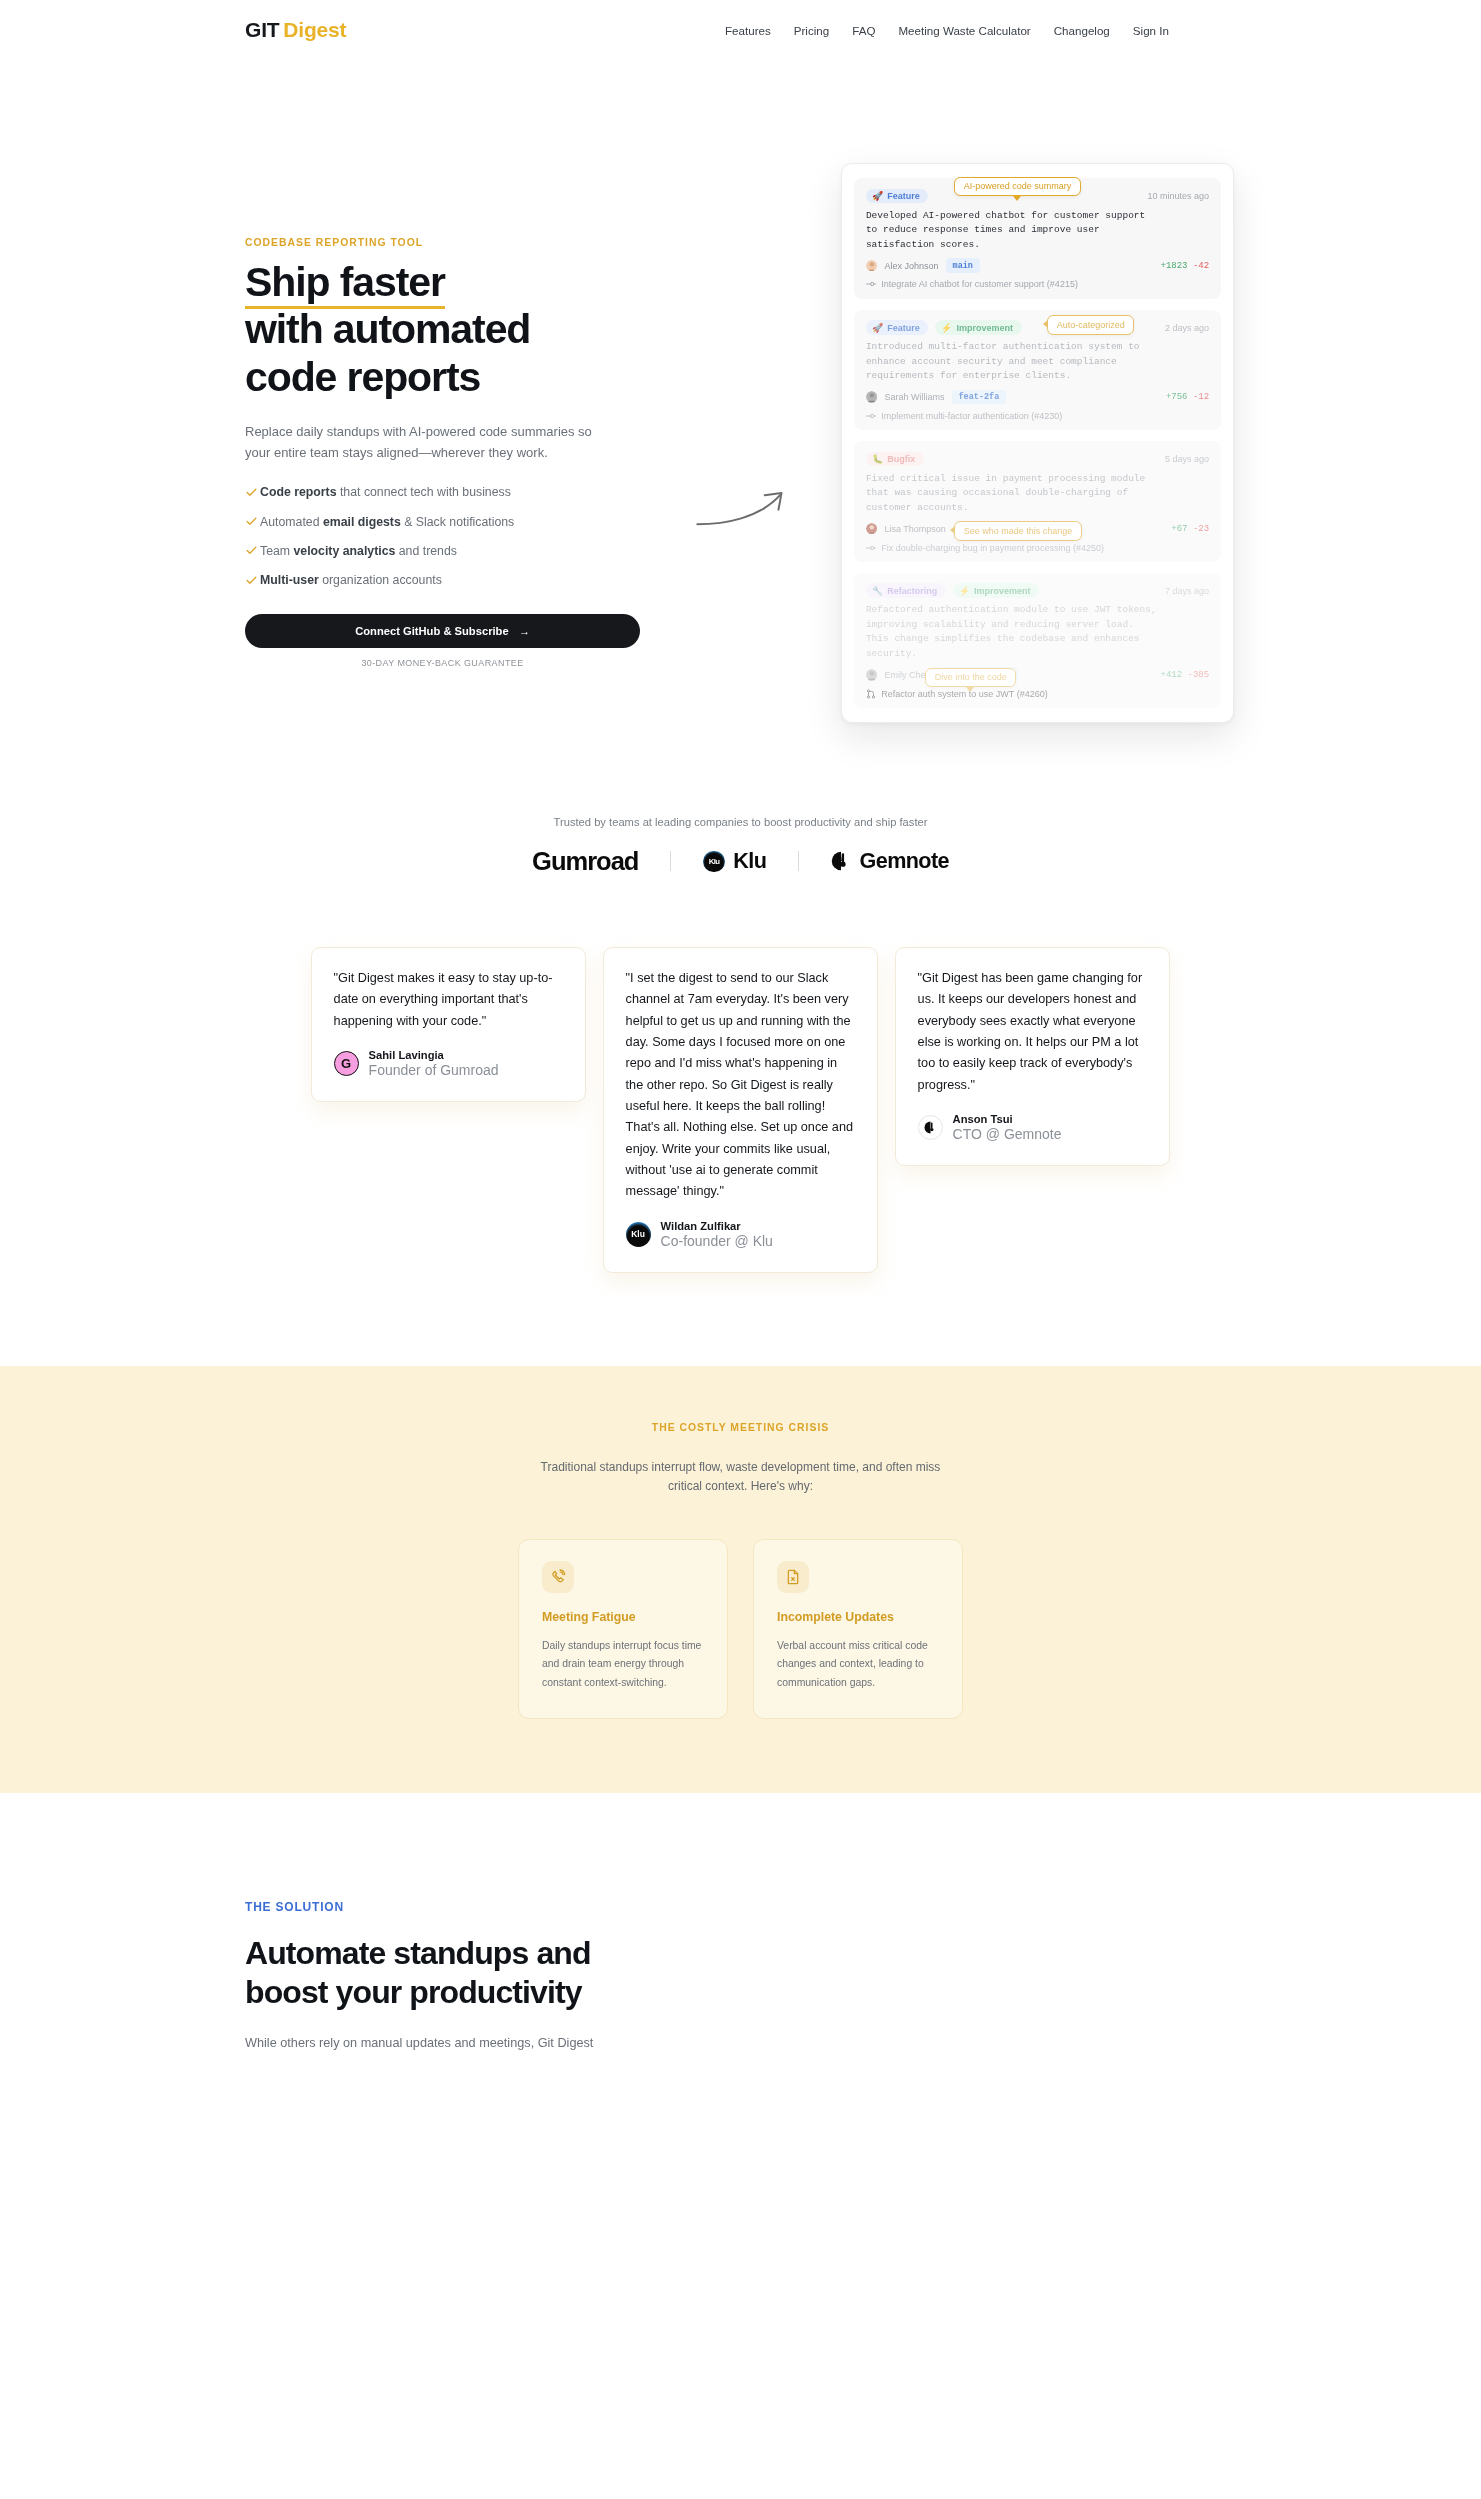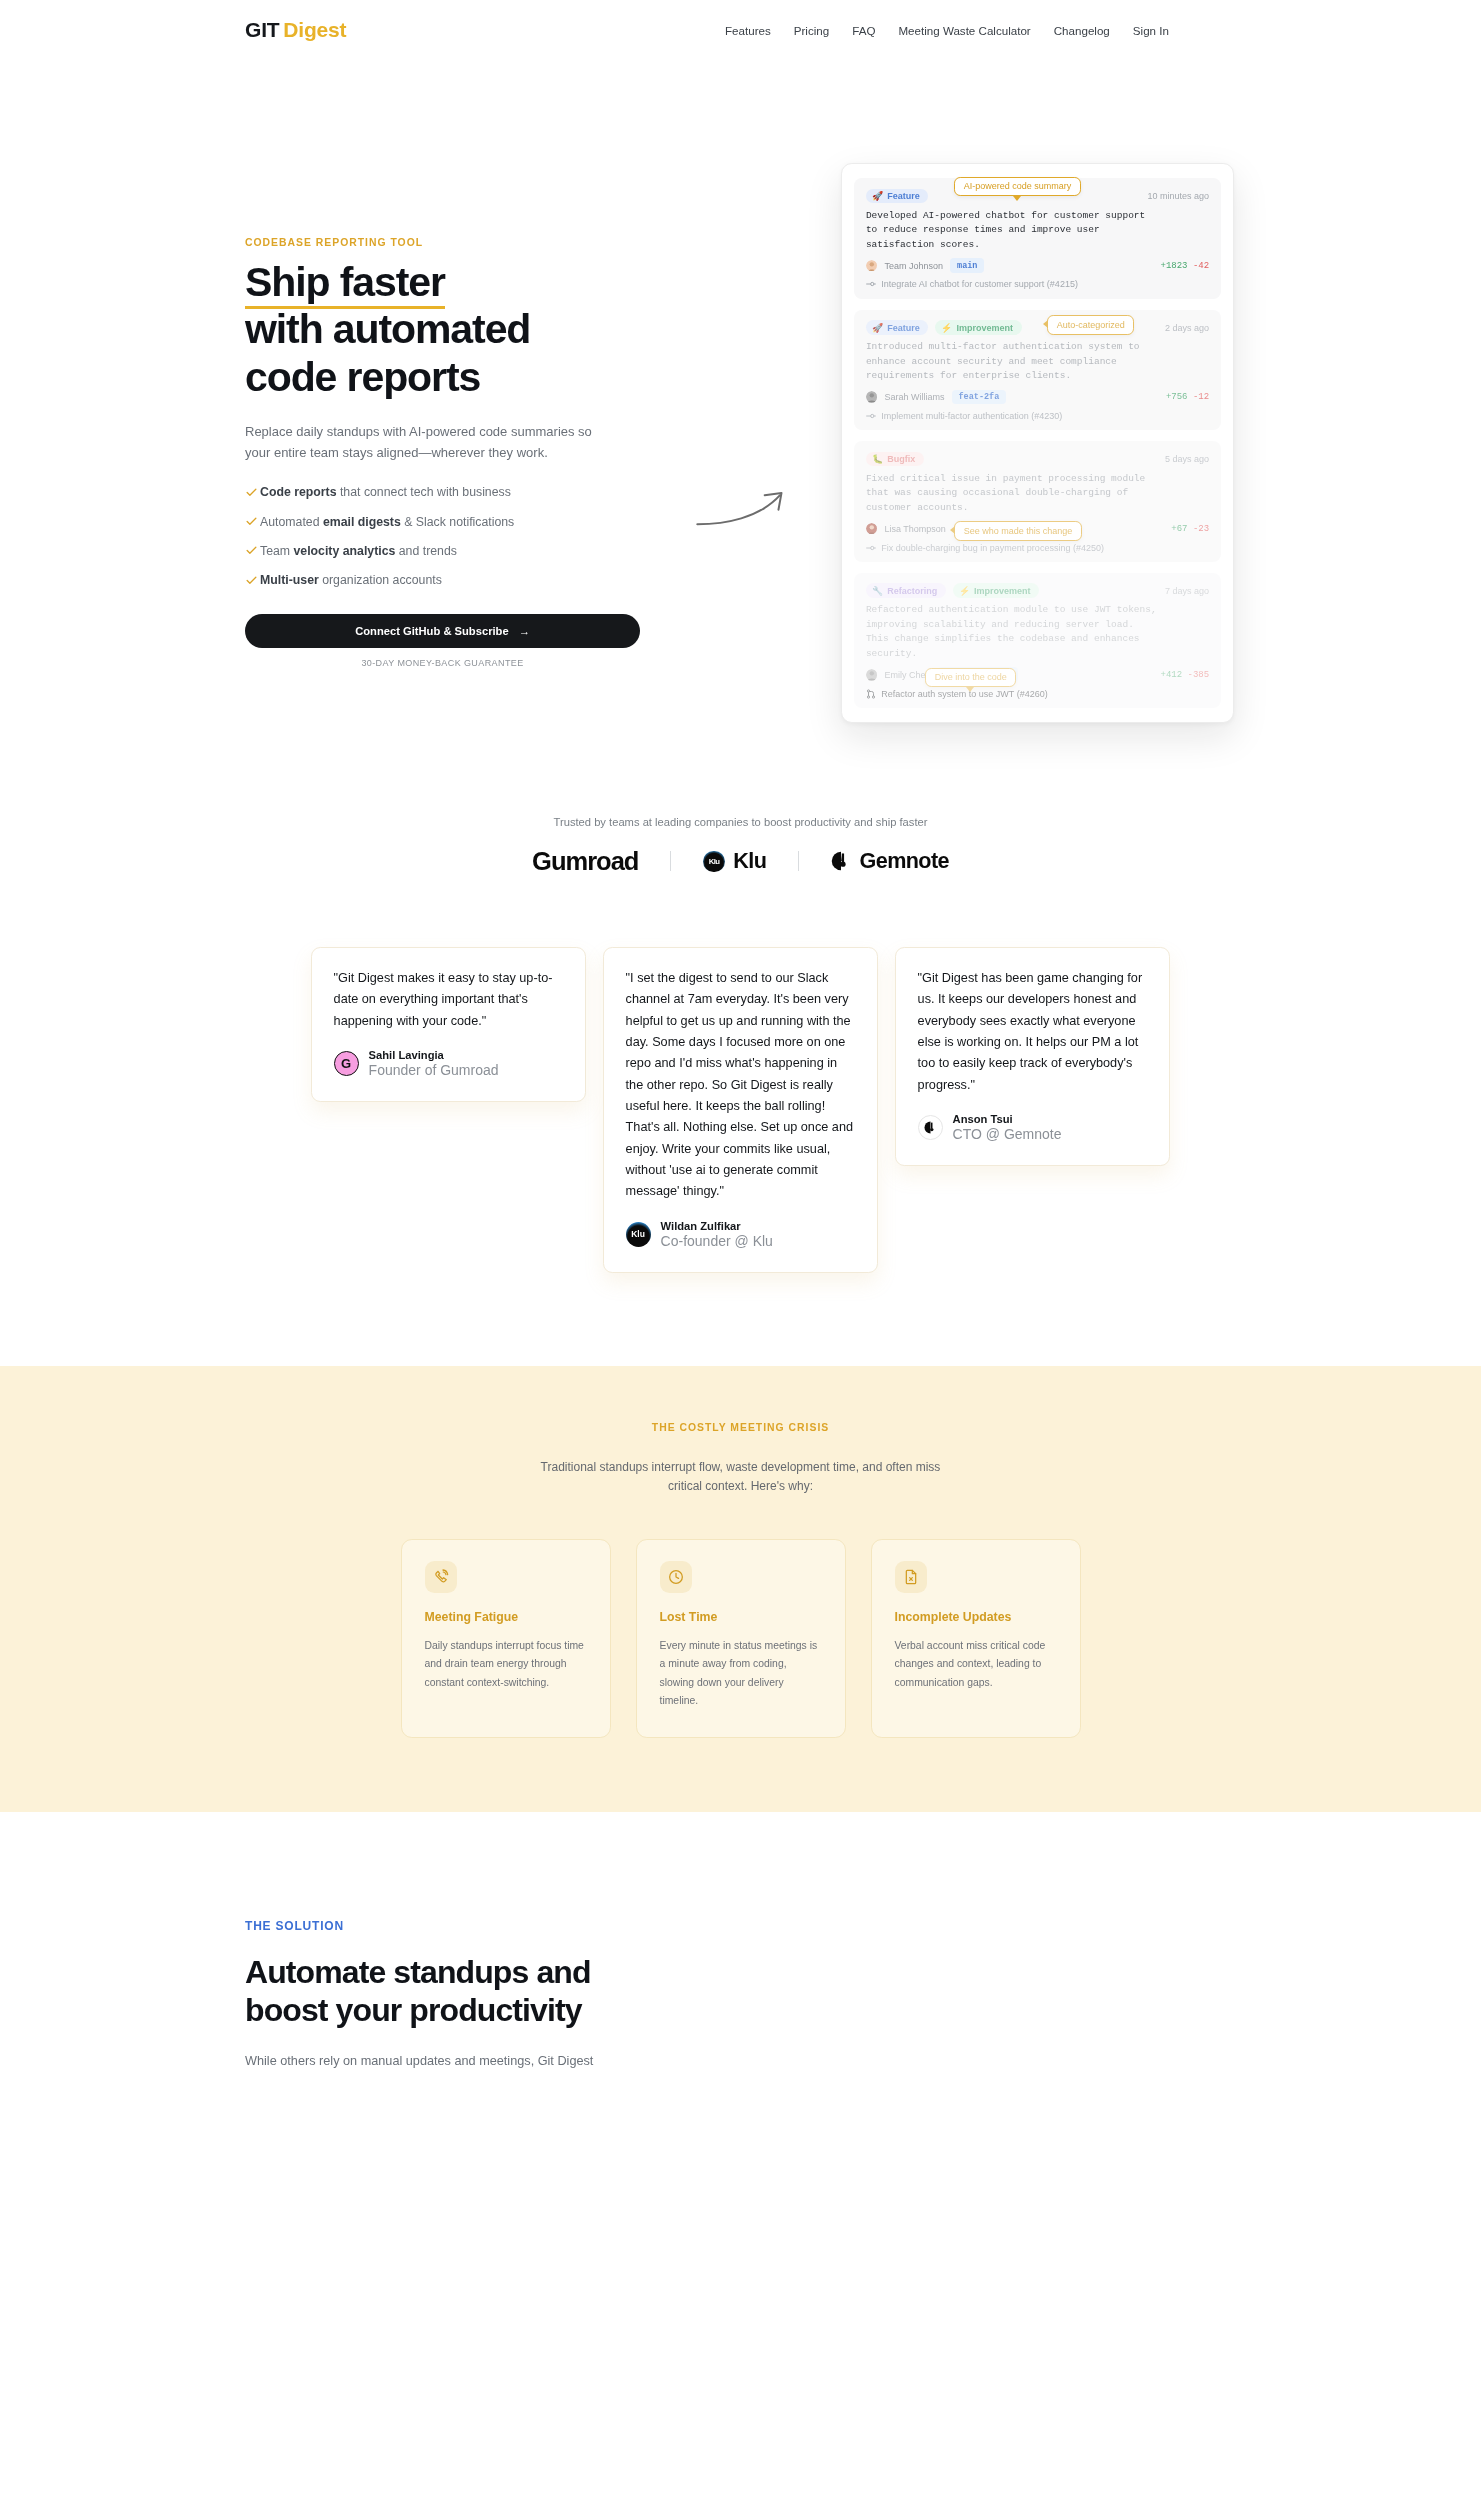--- a/index.html
+++ b/index.html
@@ -529,21 +529,21 @@
       </div>
       <div class="commit-msg">Developed AI-powered chatbot for customer support
 to reduce response times and improve user
 satisfaction scores.</div>
       <div class="commit-meta">
         <svg class="avatar-s" viewBox="0 0 16 16">
             <circle cx="8" cy="8" r="8" fill="#f2cdb2"></circle>
             <circle cx="8" cy="6" r="3" fill="#d9a87f"></circle>
             <path d="M2 16c1-4 11-4 12 0z" fill="#c9976d"></path>
           </svg>
-        <span class="author">Team Johnson</span>
+        <span class="author">Alex Johnson</span>
         <span class="branch">main</span>
         <span class="diff">
           <span class="add">+1823</span><span class="del">-42</span>
         </span>
       </div>
       <div class="commit-foot">
         <svg class="pr-ico" viewBox="0 0 16 16" fill="none" stroke="currentColor" stroke-width="1.6">
             <circle cx="10" cy="8" r="2.6"></circle>
             <line x1="1" y1="8" x2="7" y2="8" stroke-linecap="round"></line>
             <line x1="13" y1="8" x2="15" y2="8" stroke-linecap="round"></line>
@@ -743,30 +743,20 @@
         <svg class="picon" viewBox="0 0 24 24" fill="none" stroke="currentColor" stroke-width="1.9" stroke-linecap="round" stroke-linejoin="round">
           <path d="M7.5 3.5 5 6c-1 1-1 2.5 0 4l8.5 8.5c1.5 1 3 1 4 0l2.5-2.5-4-3-2 2-6-6 2-2z"></path>
           <path d="M15.5 4.5a5 5 0 0 1 4 4"></path>
             <path d="M15 1.5a8 8 0 0 1 7 7"></path>
         </svg>
       </div>
       <div class="ptitle">Meeting Fatigue</div>
       <div class="pdesc">Daily standups interrupt focus time and drain team energy through constant context-switching.</div>
     </div>
 
-    <div class="pcard">
-      <div class="picon-wrap">
-        <svg class="picon" viewBox="0 0 24 24" fill="none" stroke="currentColor" stroke-width="1.9" stroke-linecap="round" stroke-linejoin="round">
-          <circle cx="12" cy="12" r="9.5"></circle>
-            <polyline points="12 6.5 12 12 15.8 14"></polyline>
-        </svg>
-      </div>
-      <div class="ptitle">Lost Time</div>
-      <div class="pdesc">Every minute in status meetings is a minute away from coding, slowing down your delivery timeline.</div>
-    </div>
 
     <div class="pcard">
       <div class="picon-wrap">
         <svg class="picon" viewBox="0 0 24 24" fill="none" stroke="currentColor" stroke-width="1.9" stroke-linecap="round" stroke-linejoin="round">
           <path d="M14 2H6.5A1.5 1.5 0 0 0 5 3.5v17A1.5 1.5 0 0 0 6.5 22h11a1.5 1.5 0 0 0 1.5-1.5V7z"></path>
           <polyline points="14 2 14 7 19 7"></polyline>
           <line x1="10" y1="13" x2="14" y2="17"></line>
             <line x1="14" y1="13" x2="10" y2="17"></line>
         </svg>
       </div>

